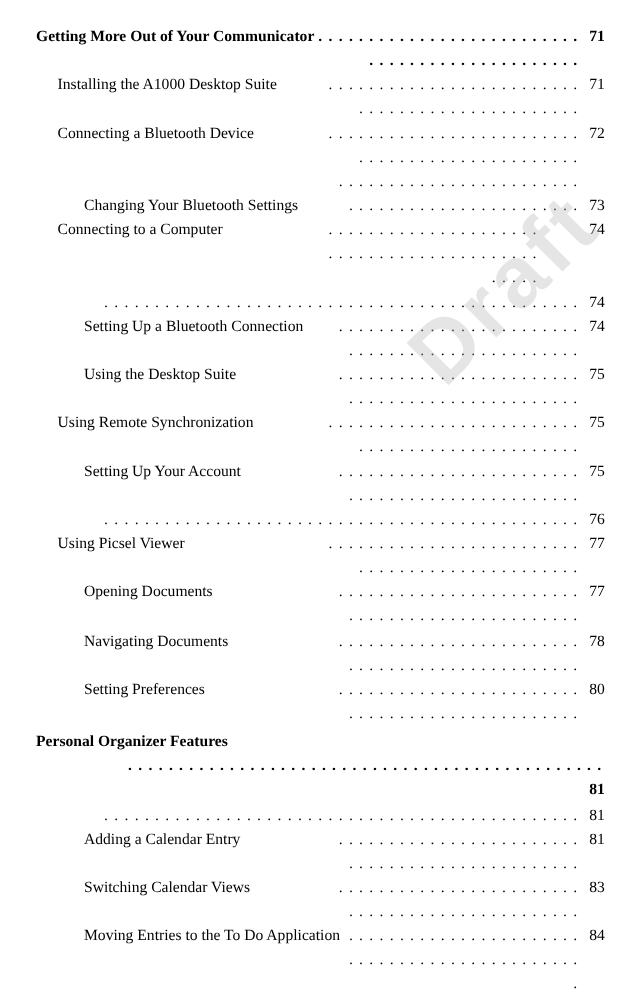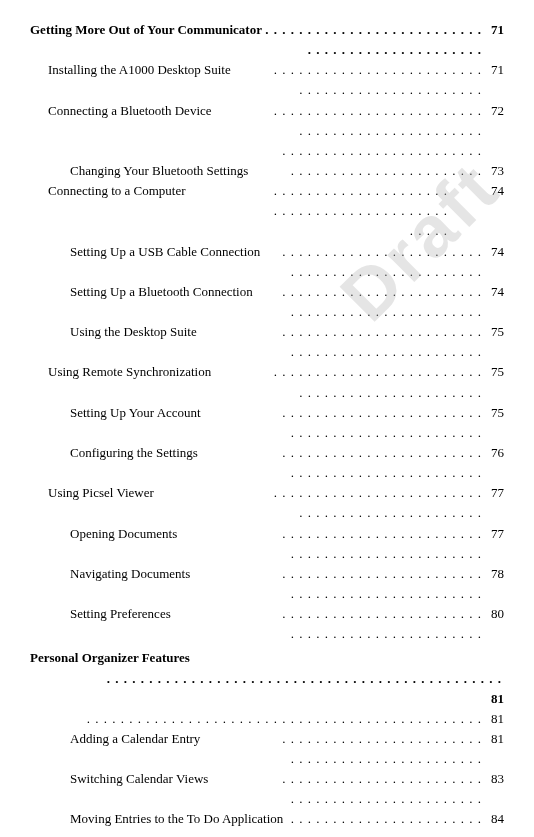--- a/index.html
+++ b/index.html
@@ -76,21 +76,20 @@
       <span class="entry-text">Changing Your Bluetooth Settings</span>
       <span style="flex: 1 1 0%; overflow: hidden; display: inline-block; position: relative; text-align: right; letter-spacing: 1px; padding-left: 2px; padding-right: 2px;">. . . . . . . . . . . . . . . . . . . . . . . . . . . . . . . . . . . . . . . . . . . . . . .</span>
       <span class="page-num">73</span>
     </div>
     <div class="toc-entry" style="padding-left: 18px; gap: 34px;">
       <span class="entry-text">Connecting to a Computer</span>
       <span style="flex: 1 1 0%; overflow: hidden; display: inline-block; position: relative; text-align: right; letter-spacing: 1px; padding-left: 2px; padding-right: 2px;">. . . . . . . . . . . . . . . . . . . . . . . . . . . . . . . . . . . . . . . . . . . . . . .</span>
       <span class="page-num">74</span>
     </div>
     <div class="toc-entry" style="padding-left: 40px;">
-      <span class="entry-text">Setting Up a USB Cable Connection</span>
       <span style="flex: 1 1 0%; overflow: hidden; display: inline-block; position: relative; text-align: right; letter-spacing: 1px; padding-left: 2px; padding-right: 2px;">. . . . . . . . . . . . . . . . . . . . . . . . . . . . . . . . . . . . . . . . . . . . . . .</span>
       <span class="page-num">74</span>
     </div>
     <div class="toc-entry" style="padding-left: 40px;">
       <span class="entry-text">Setting Up a Bluetooth Connection</span>
       <span style="flex: 1 1 0%; overflow: hidden; display: inline-block; position: relative; text-align: right; letter-spacing: 1px; padding-left: 2px; padding-right: 2px;">. . . . . . . . . . . . . . . . . . . . . . . . . . . . . . . . . . . . . . . . . . . . . . .</span>
       <span class="page-num">74</span>
     </div>
     <div class="toc-entry" style="padding-left: 40px;">
       <span class="entry-text">Using the Desktop Suite</span>
@@ -101,21 +100,20 @@
       <span class="entry-text">Using Remote Synchronization</span>
       <span style="flex: 1 1 0%; overflow: hidden; display: inline-block; position: relative; text-align: right; letter-spacing: 1px; padding-left: 2px; padding-right: 2px;">. . . . . . . . . . . . . . . . . . . . . . . . . . . . . . . . . . . . . . . . . . . . . . .</span>
       <span class="page-num">75</span>
     </div>
     <div class="toc-entry" style="padding-left: 40px;">
       <span class="entry-text">Setting Up Your Account</span>
       <span style="flex: 1 1 0%; overflow: hidden; display: inline-block; position: relative; text-align: right; letter-spacing: 1px; padding-left: 2px; padding-right: 2px;">. . . . . . . . . . . . . . . . . . . . . . . . . . . . . . . . . . . . . . . . . . . . . . .</span>
       <span class="page-num">75</span>
     </div>
     <div class="toc-entry" style="padding-left: 40px;">
-      <span class="entry-text">Configuring the Settings</span>
       <span style="flex: 1 1 0%; overflow: hidden; display: inline-block; position: relative; text-align: right; letter-spacing: 1px; padding-left: 2px; padding-right: 2px;">. . . . . . . . . . . . . . . . . . . . . . . . . . . . . . . . . . . . . . . . . . . . . . .</span>
       <span class="page-num">76</span>
     </div>
     <div class="toc-entry" style="padding-left: 18px;">
       <span class="entry-text">Using Picsel Viewer</span>
       <span style="flex: 1 1 0%; overflow: hidden; display: inline-block; position: relative; text-align: right; letter-spacing: 1px; padding-left: 2px; padding-right: 2px;">. . . . . . . . . . . . . . . . . . . . . . . . . . . . . . . . . . . . . . . . . . . . . . .</span>
       <span class="page-num">77</span>
     </div>
     <div class="toc-entry" style="padding-left: 40px; justify-content: flex-end;">
       <span class="entry-text">Opening Documents</span>

